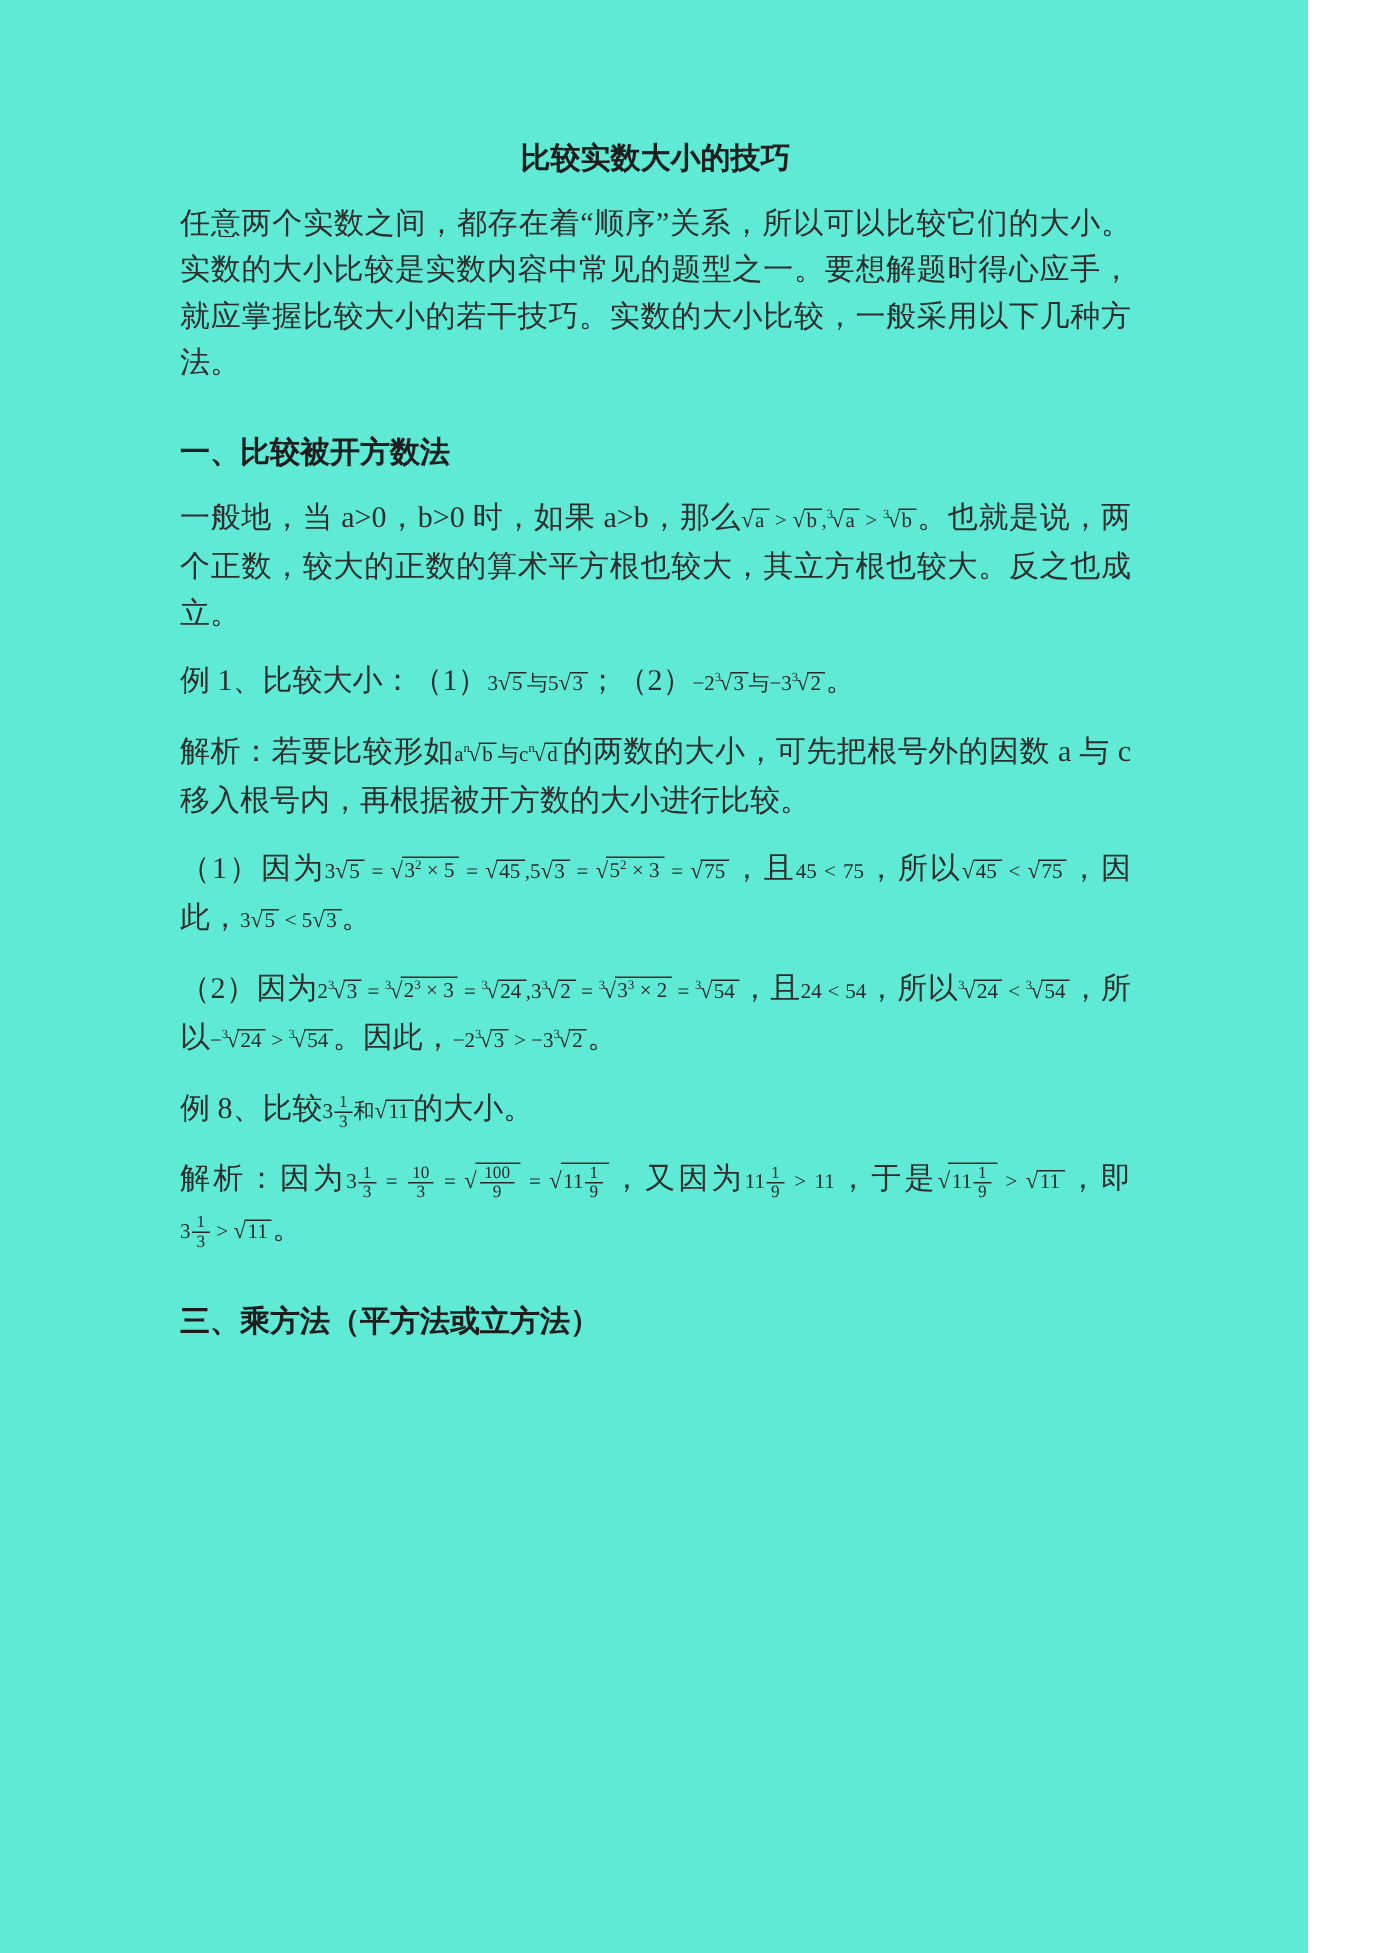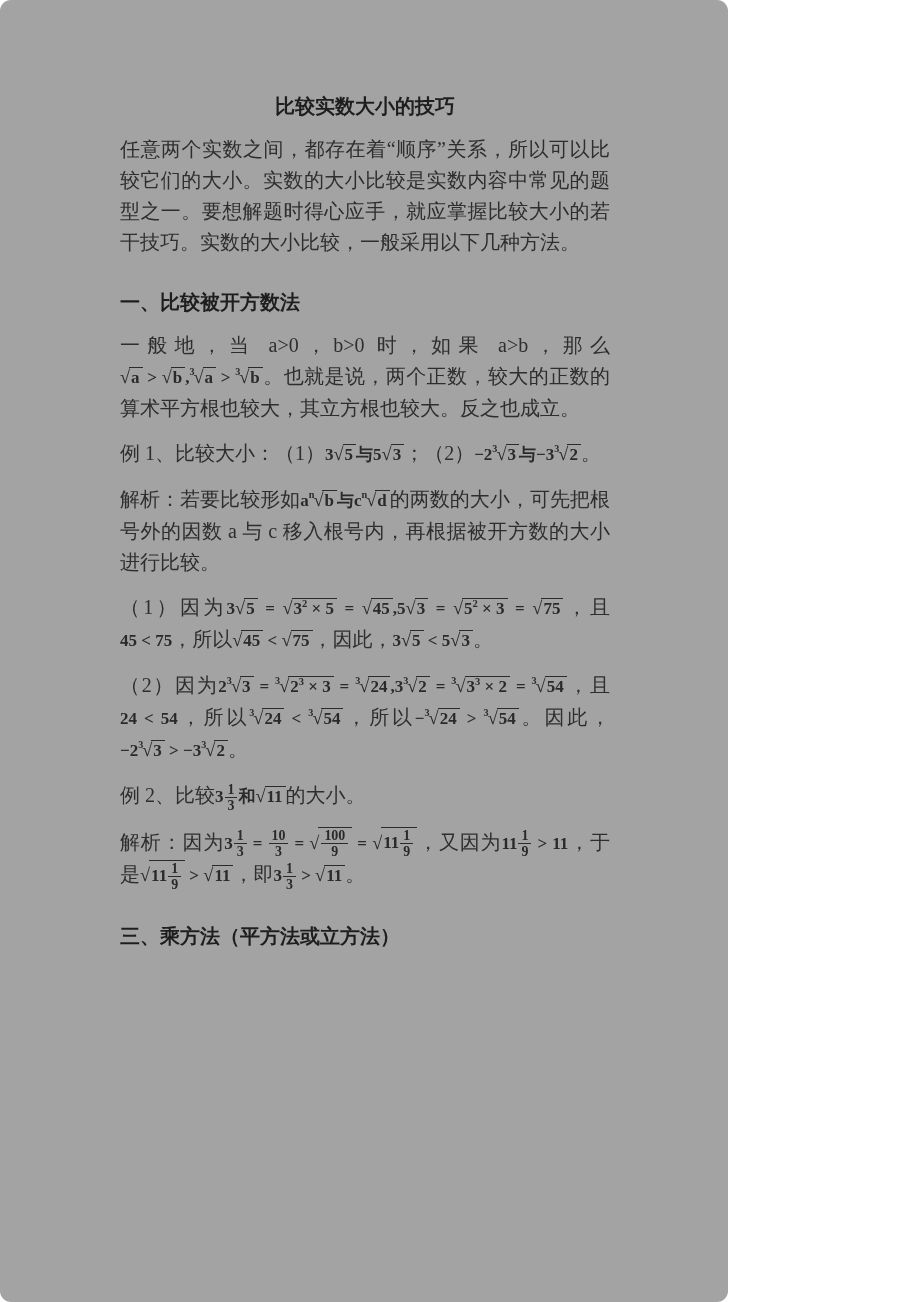--- a/index.html
+++ b/index.html
@@ -8,26 +8,25 @@
     background: #ffffff;
   }
   body {
     width: 920px;
     height: 1302px;
     font-family: "Liberation Serif", "DejaVu Serif", serif;
     color: #2e2e2e;
   }
   .doc {
     box-sizing: border-box;
-    width: 728px;
+    width: 872px;
     height: 1302px;
     padding: 92px 118px 20px 120px;
     overflow: hidden;
-    background: #a3a3a3;
-    border-radius: 11px;
+    background: #5eead4;
   }
   .doc-title {
     margin: 0;
     text-align: center;
     font-size: 20px;
     line-height: 28px;
     font-weight: bold;
     color: #1e1e1e;
   }
   .doc-heading {
@@ -39,24 +38,23 @@
   }
   .doc-para {
     margin: 14px 0 0 0;
     font-size: 20px;
     line-height: 31px;
     text-align: justify;
   }
   .seg-text { }
   
   .math {
-    font-size: 17px;
+    font-size: 14px;
     white-space: nowrap;
     color: #2a2a2a;
-    font-weight: bold;
   }
   .m-sup {
     font-size: 0.62em;
     line-height: 1;
   }
   .m-root {
     white-space: nowrap;
   }
   .m-idx {
     display: inline-block;
@@ -99,17 +97,17 @@
 <div class="doc">
   <h1 class="doc-title" style="color: rgb(30, 30, 30);">比较实数大小的技巧</h1>
   <div id="doc-body">
       <p class="doc-para"><span class="seg-text">任意两个实数之间，都存在着“顺序”关系，所以可以比较它们的大小。实数的大小比较是实数内容中常见的题型之一。要想解题时得心应手，就应掌握比较大小的若干技巧。实数的大小比较，一般采用以下几种方法。</span></p>
       <h2 class="doc-heading" style="color: rgb(30, 30, 30);">一、比较被开方数法</h2>
       <p class="doc-para"><span class="seg-text">一般地，当 a&gt;0，b&gt;0 时，如果 a&gt;b，那么</span><span class="math"><span class="m-root"><span class="m-sign">√</span><span class="m-rad"><span class="m-txt">a</span></span></span><span class="m-txt"> &gt; </span><span class="m-root"><span class="m-sign">√</span><span class="m-rad"><span class="m-txt">b</span></span></span><span class="m-txt">,</span><span class="m-root"><span class="m-idx">3</span><span class="m-sign">√</span><span class="m-rad"><span class="m-txt">a</span></span></span><span class="m-txt"> &gt; </span><span class="m-root"><span class="m-idx">3</span><span class="m-sign">√</span><span class="m-rad"><span class="m-txt">b</span></span></span></span><span class="seg-text">。也就是说，两个正数，较大的正数的算术平方根也较大，其立方根也较大。反之也成立。</span></p>
       <p class="doc-para"><span class="seg-text">例 1、比较大小：（1）</span><span class="math"><span class="m-txt">3</span><span class="m-root"><span class="m-sign">√</span><span class="m-rad"><span class="m-txt">5</span></span></span><span class="m-txt">与5</span><span class="m-root"><span class="m-sign">√</span><span class="m-rad"><span class="m-txt">3</span></span></span></span><span class="seg-text">；（2）</span><span class="math"><span class="m-txt">−2</span><span class="m-root"><span class="m-idx">3</span><span class="m-sign">√</span><span class="m-rad"><span class="m-txt">3</span></span></span><span class="m-txt">与−3</span><span class="m-root"><span class="m-idx">3</span><span class="m-sign">√</span><span class="m-rad"><span class="m-txt">2</span></span></span></span><span class="seg-text">。</span></p>
       <p class="doc-para"><span class="seg-text">解析：若要比较形如</span><span class="math"><span class="m-txt">a</span><span class="m-root"><span class="m-idx">n</span><span class="m-sign">√</span><span class="m-rad"><span class="m-txt">b</span></span></span><span class="m-txt">与c</span><span class="m-root"><span class="m-idx">n</span><span class="m-sign">√</span><span class="m-rad"><span class="m-txt">d</span></span></span></span><span class="seg-text">的两数的大小，可先把根号外的因数 a 与 c 移入根号内，再根据被开方数的大小进行比较。</span></p>
       <p class="doc-para"><span class="seg-text">（1）因为</span><span class="math"><span class="m-txt">3</span><span class="m-root"><span class="m-sign">√</span><span class="m-rad"><span class="m-txt">5</span></span></span><span class="m-txt"> = </span><span class="m-root"><span class="m-sign">√</span><span class="m-rad"><span class="m-txt">3</span><sup class="m-sup">2</sup><span class="m-txt"> × 5</span></span></span><span class="m-txt"> = </span><span class="m-root"><span class="m-sign">√</span><span class="m-rad"><span class="m-txt">45</span></span></span><span class="m-txt">,5</span><span class="m-root"><span class="m-sign">√</span><span class="m-rad"><span class="m-txt">3</span></span></span><span class="m-txt"> = </span><span class="m-root"><span class="m-sign">√</span><span class="m-rad"><span class="m-txt">5</span><sup class="m-sup">2</sup><span class="m-txt"> × 3</span></span></span><span class="m-txt"> = </span><span class="m-root"><span class="m-sign">√</span><span class="m-rad"><span class="m-txt">75</span></span></span></span><span class="seg-text">，且</span><span class="math"><span class="m-txt">45 &lt; 75</span></span><span class="seg-text">，所以</span><span class="math"><span class="m-root"><span class="m-sign">√</span><span class="m-rad"><span class="m-txt">45</span></span></span><span class="m-txt"> &lt; </span><span class="m-root"><span class="m-sign">√</span><span class="m-rad"><span class="m-txt">75</span></span></span></span><span class="seg-text">，因此，</span><span class="math"><span class="m-txt">3</span><span class="m-root"><span class="m-sign">√</span><span class="m-rad"><span class="m-txt">5</span></span></span><span class="m-txt"> &lt; 5</span><span class="m-root"><span class="m-sign">√</span><span class="m-rad"><span class="m-txt">3</span></span></span></span><span class="seg-text">。</span></p>
       <p class="doc-para"><span class="seg-text">（2）因为</span><span class="math"><span class="m-txt">2</span><span class="m-root"><span class="m-idx">3</span><span class="m-sign">√</span><span class="m-rad"><span class="m-txt">3</span></span></span><span class="m-txt"> = </span><span class="m-root"><span class="m-idx">3</span><span class="m-sign">√</span><span class="m-rad"><span class="m-txt">2</span><sup class="m-sup">3</sup><span class="m-txt"> × 3</span></span></span><span class="m-txt"> = </span><span class="m-root"><span class="m-idx">3</span><span class="m-sign">√</span><span class="m-rad"><span class="m-txt">24</span></span></span><span class="m-txt">,3</span><span class="m-root"><span class="m-idx">3</span><span class="m-sign">√</span><span class="m-rad"><span class="m-txt">2</span></span></span><span class="m-txt"> = </span><span class="m-root"><span class="m-idx">3</span><span class="m-sign">√</span><span class="m-rad"><span class="m-txt">3</span><sup class="m-sup">3</sup><span class="m-txt"> × 2</span></span></span><span class="m-txt"> = </span><span class="m-root"><span class="m-idx">3</span><span class="m-sign">√</span><span class="m-rad"><span class="m-txt">54</span></span></span></span><span class="seg-text">，且</span><span class="math"><span class="m-txt">24 &lt; 54</span></span><span class="seg-text">，所以</span><span class="math"><span class="m-root"><span class="m-idx">3</span><span class="m-sign">√</span><span class="m-rad"><span class="m-txt">24</span></span></span><span class="m-txt"> &lt; </span><span class="m-root"><span class="m-idx">3</span><span class="m-sign">√</span><span class="m-rad"><span class="m-txt">54</span></span></span></span><span class="seg-text">，所以</span><span class="math"><span class="m-txt">−</span><span class="m-root"><span class="m-idx">3</span><span class="m-sign">√</span><span class="m-rad"><span class="m-txt">24</span></span></span><span class="m-txt"> &gt; </span><span class="m-root"><span class="m-idx">3</span><span class="m-sign">√</span><span class="m-rad"><span class="m-txt">54</span></span></span></span><span class="seg-text">。因此，</span><span class="math"><span class="m-txt">−2</span><span class="m-root"><span class="m-idx">3</span><span class="m-sign">√</span><span class="m-rad"><span class="m-txt">3</span></span></span><span class="m-txt"> &gt; −3</span><span class="m-root"><span class="m-idx">3</span><span class="m-sign">√</span><span class="m-rad"><span class="m-txt">2</span></span></span></span><span class="seg-text">。</span></p>
-      <p class="doc-para"><span class="seg-text">例 2、比较</span><span class="math"><span class="m-txt">3</span><span class="m-frac"><span class="m-num">1</span><span class="m-den">3</span></span><span class="m-txt">和</span><span class="m-root"><span class="m-sign">√</span><span class="m-rad"><span class="m-txt">11</span></span></span></span><span class="seg-text">的大小。</span></p>
+      <p class="doc-para"><span class="seg-text">例 8、比较</span><span class="math"><span class="m-txt">3</span><span class="m-frac"><span class="m-num">1</span><span class="m-den">3</span></span><span class="m-txt">和</span><span class="m-root"><span class="m-sign">√</span><span class="m-rad"><span class="m-txt">11</span></span></span></span><span class="seg-text">的大小。</span></p>
       <p class="doc-para"><span class="seg-text">解析：因为</span><span class="math"><span class="m-txt">3</span><span class="m-frac"><span class="m-num">1</span><span class="m-den">3</span></span><span class="m-txt"> = </span><span class="m-frac"><span class="m-num">10</span><span class="m-den">3</span></span><span class="m-txt"> = </span><span class="m-root"><span class="m-sign">√</span><span class="m-rad"><span class="m-frac"><span class="m-num">100</span><span class="m-den">9</span></span></span></span><span class="m-txt"> = </span><span class="m-root"><span class="m-sign">√</span><span class="m-rad"><span class="m-txt">11</span><span class="m-frac"><span class="m-num">1</span><span class="m-den">9</span></span></span></span></span><span class="seg-text">，又因为</span><span class="math"><span class="m-txt">11</span><span class="m-frac"><span class="m-num">1</span><span class="m-den">9</span></span><span class="m-txt"> &gt; 11</span></span><span class="seg-text">，于是</span><span class="math"><span class="m-root"><span class="m-sign">√</span><span class="m-rad"><span class="m-txt">11</span><span class="m-frac"><span class="m-num">1</span><span class="m-den">9</span></span></span></span><span class="m-txt"> &gt; </span><span class="m-root"><span class="m-sign">√</span><span class="m-rad"><span class="m-txt">11</span></span></span></span><span class="seg-text">，即</span><span class="math"><span class="m-txt">3</span><span class="m-frac"><span class="m-num">1</span><span class="m-den">3</span></span><span class="m-txt"> &gt; </span><span class="m-root"><span class="m-sign">√</span><span class="m-rad"><span class="m-txt">11</span></span></span></span><span class="seg-text">。</span></p>
       <h2 class="doc-heading" style="color: rgb(30, 30, 30);">三、乘方法（平方法或立方法）</h2>
     </div>
 </div>
 
 </body></html>

